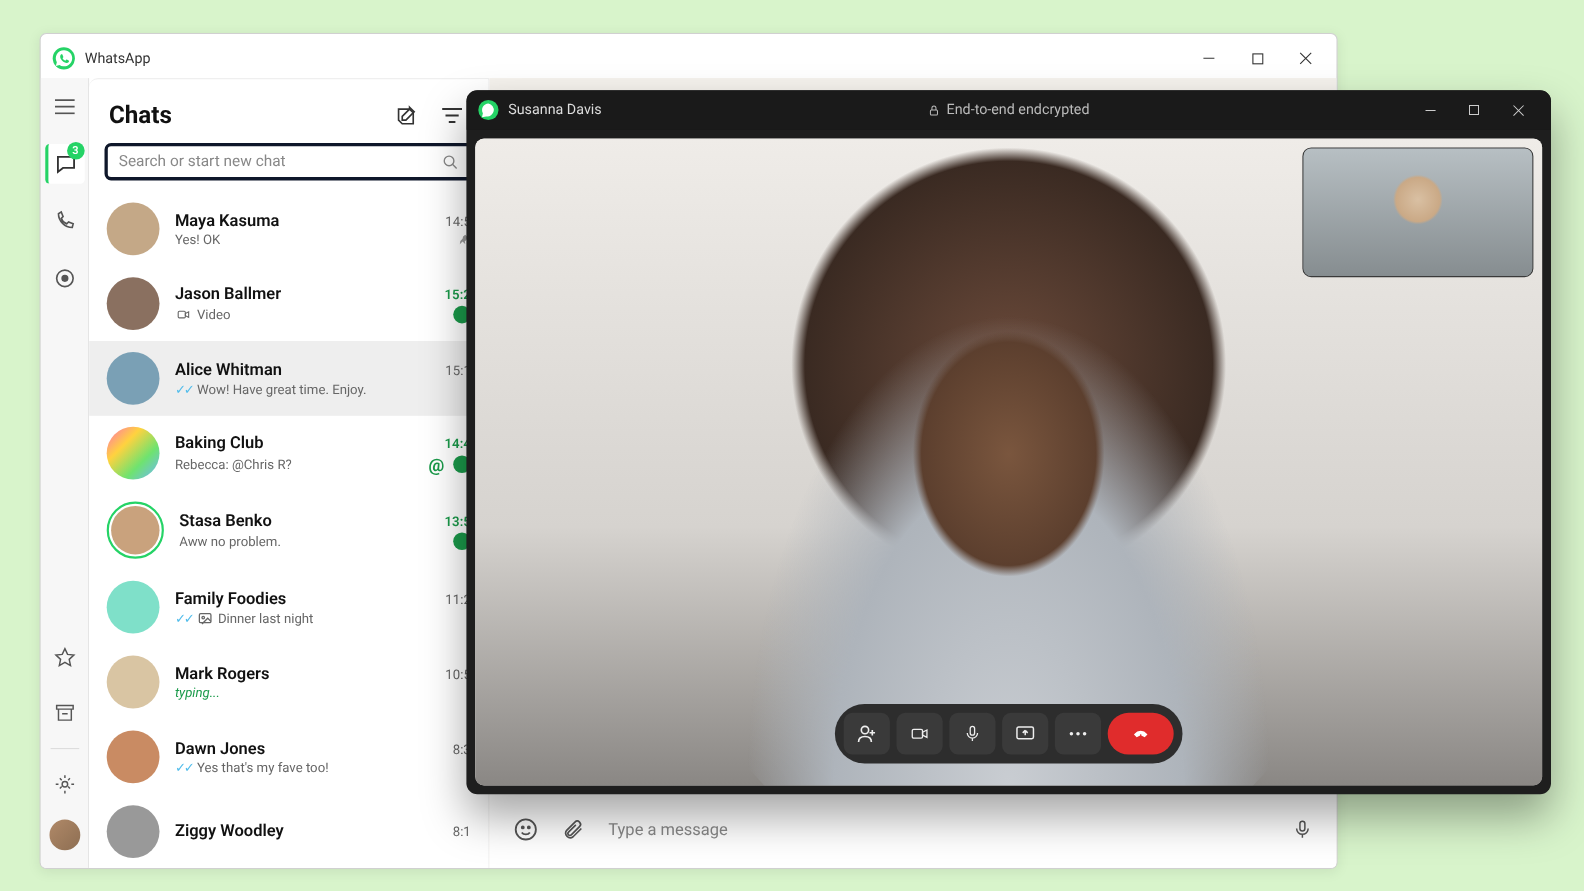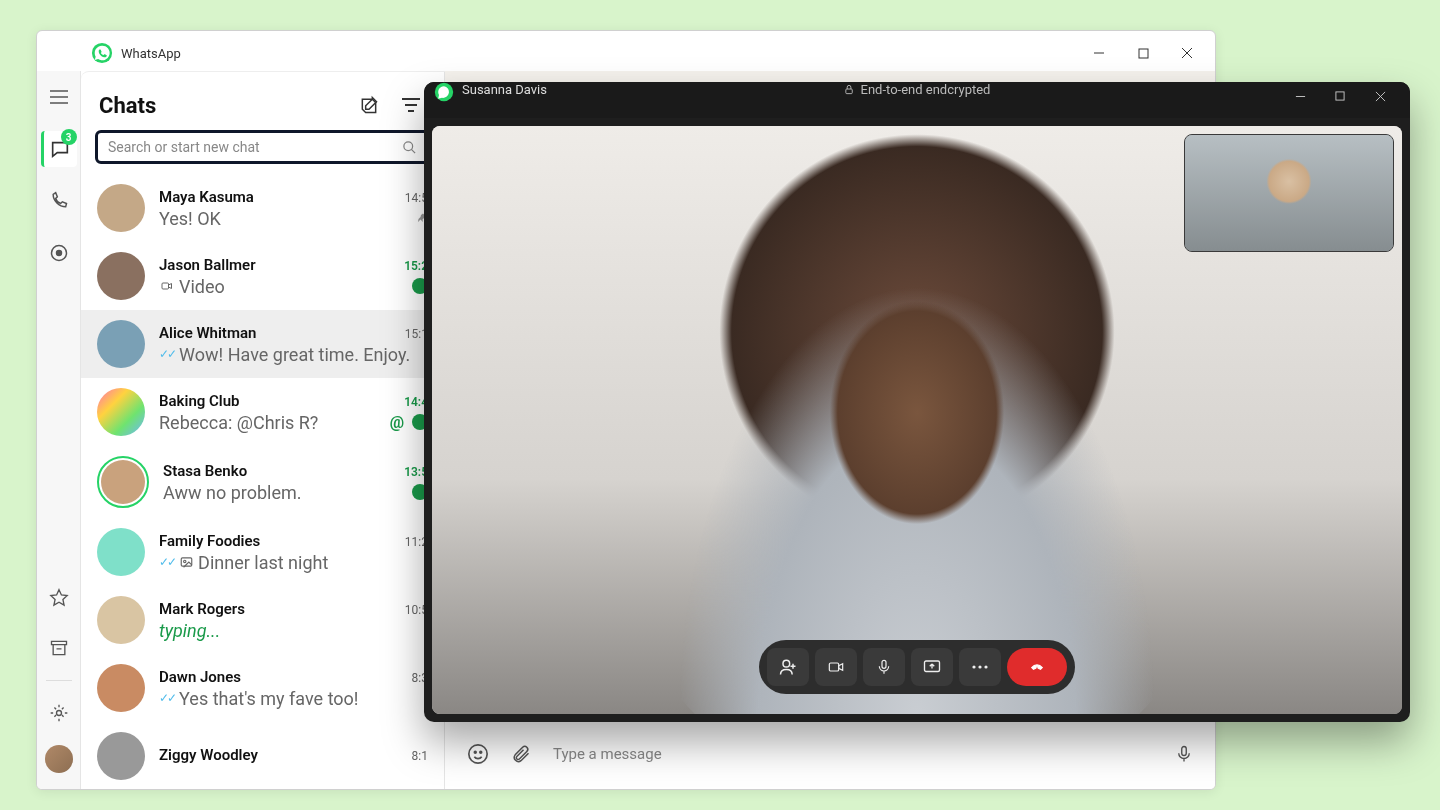--- a/index.html
+++ b/index.html
@@ -1,20 +1,20 @@
 <!DOCTYPE html>
 <html><head>
 <meta charset="utf-8">
 <style>
 * { margin: 0; padding: 0; box-sizing: border-box; font-family: -apple-system, 'Segoe UI', Roboto, sans-serif; }
 body { background: #D8F4CB; width: 1440px; height: 810px; overflow: hidden; position: relative; }
 
 
 .main-window { position: absolute; left: 36px; top: 30px; width: 1180px; height: 760px; background: #fff; border: 1px solid #d0d0d0; border-radius: 6px; box-shadow: 0 2px 12px rgba(0,0,0,0.08); overflow: hidden; display: flex; flex-direction: column; }
-.titlebar { height: 40px; display: flex; align-items: center; justify-content: space-between; padding: 4px 6px 0 10px; margin-left: 44px; }
+.titlebar { height: 40px; display: flex; align-items: center; justify-content: space-between; padding: 4px 6px 0 10px; }
 .titlebar-left { display: flex; align-items: center; gap: 8px; }
 .wa-logo { width: 22px; height: 22px; }
 .titlebar-title { font-size: 13px; color: #333; }
 .window-controls { display: flex; }
 .window-btn { width: 44px; height: 32px; display: flex; align-items: center; justify-content: center; color: #333; cursor: pointer; }
 
 .main-body { display: flex; flex: 1; min-height: 0; }
 .rail { width: 44px; background: #f7f7f7; border-right: 1px solid #e5e5e5; display: flex; flex-direction: column; align-items: center; padding: 8px 0; }
 .rail-top { display: flex; flex-direction: column; align-items: center; gap: 16px; }
 .rail-bottom { margin-top: auto; display: flex; flex-direction: column; align-items: center; gap: 14px; padding-bottom: 8px; }
@@ -40,35 +40,35 @@
 .chat-item.selected { background: #eee; }
 .avatar { width: 48px; height: 48px; border-radius: 50%; flex-shrink: 0; display: flex; align-items: center; justify-content: center; color: #fff; font-weight: 600; }
 .avatar.ring { border: 2px solid #25d366; padding: 2px; width: 52px; height: 52px; }
 .avatar.ring .inner { width: 100%; height: 100%; border-radius: 50%; background: #ccc; }
 .chat-body { flex: 1; min-width: 0; }
 .chat-top { display: flex; justify-content: space-between; align-items: baseline; }
 .chat-name { font-size: 15px; font-weight: 600; color: #111; }
 .chat-time { font-size: 12px; color: #666; }
 .chat-time.unread { color: #1a9a4a; font-weight: 600; }
 .chat-bottom { display: flex; align-items: center; gap: 4px; margin-top: 2px; }
-.chat-msg { font-size: 18px; color: #666; white-space: nowrap; overflow: hidden; text-overflow: ellipsis; min-width: 0; }
+.chat-msg { font-size: 12px; color: #666; white-space: nowrap; overflow: hidden; text-overflow: ellipsis; min-width: 0; }
 .chat-msg.typing { color: #1a9a4a; font-style: italic; }
 .ticks { font-size: 12px; color: #53bdeb; letter-spacing: -2px; }
 .badge { background: #1a9a4a; color: #fff; border-radius: 9px; font-size: 11px; min-width: 16px; height: 16px; display: inline-flex; align-items: center; justify-content: center; margin-left: auto; padding: 0 4px; }
 .mention { color: #1a9a4a; font-weight: 700; }
 
 .main-area { flex: 1; display: flex; flex-direction: column; background: #f5f2ed; }
 .composer { height: 72px; background: #fff; border-top: 1px solid #ddd; display: flex; align-items: center; padding: 0 22px; gap: 22px; margin-top: auto; }
 .composer input { flex: 1; border: none; outline: none; font-size: 15px; }
 .composer input::placeholder { color: #888; }
 .composer .cicon { color: #555; cursor: pointer; }
 
 
 .call-window { position: absolute; left: 424px; top: 82px; width: 986px; height: 640px; background: #1e1e1e; border-radius: 10px; box-shadow: 0 20px 40px rgba(0,0,0,0.35); overflow: hidden; display: flex; flex-direction: column; }
-.call-title { height: 36px; background: #1a1a1a; display: flex; align-items: flex-start; padding: 0 10px; color: #ddd; font-size: 13px; position: relative; }
+.call-title { height: 36px; background: #1a1a1a; display: flex; align-items: center; padding: 0 10px; color: #ddd; font-size: 13px; position: relative; }
 .call-title .wa-logo-sm { width: 20px; height: 20px; margin-right: 8px; }
 .call-title .encrypt { position: absolute; left: 50%; transform: translateX(-50%); display: flex; align-items: center; gap: 6px; color: #bbb; font-size: 13px; }
 .call-wctrls { margin-left: auto; display: flex; }
 .call-wbtn { width: 40px; height: 28px; display: flex; align-items: center; justify-content: center; color: #ccc; cursor: pointer; }
 .video-stage { flex: 1; margin: 8px; border-radius: 8px; background: linear-gradient(135deg,#e8e6e2 0%,#d4d2ce 50%,#a8a6a2 100%); position: relative; overflow: hidden; }
 .remote-face { position:absolute; inset:0; background: radial-gradient(circle at 50% 35%, #6b4a3a 0%, #3a2a22 30%, transparent 32%), linear-gradient(180deg,#efece8 0%,#d6d3cf 60%,#8a8784 100%); }
 .remote-person { position:absolute; left:50%; top:62%; transform:translate(-50%,-50%); width:560px; height:560px; border-radius:50% 50% 35% 35%; background: radial-gradient(ellipse at 50% 36%, #7a563e 0%, #5c3f2e 20%, transparent 22%), radial-gradient(ellipse at 50% 90%, #c9cdd2 0%, #aeb4bb 40%, transparent 60%);}
 .self-pip { position: absolute; top: 8px; right: 8px; width: 210px; height: 118px; background: #9aa3a8; border-radius: 8px; border: 1px solid #3a3a3a; overflow:hidden;}
 .self-pip .self-person { position:absolute; inset:0; background: radial-gradient(circle at 50% 40%, #d9c0a3 0%, #caa986 16%, transparent 18%), linear-gradient(180deg,#b7bfc3 0%,#868d90 100%);} 
 .call-bar { position: absolute; bottom: 20px; left: 50%; transform: translateX(-50%); background: #2d2d2d; border-radius: 28px; padding: 8px; display: flex; gap: 6px; align-items: center; }

